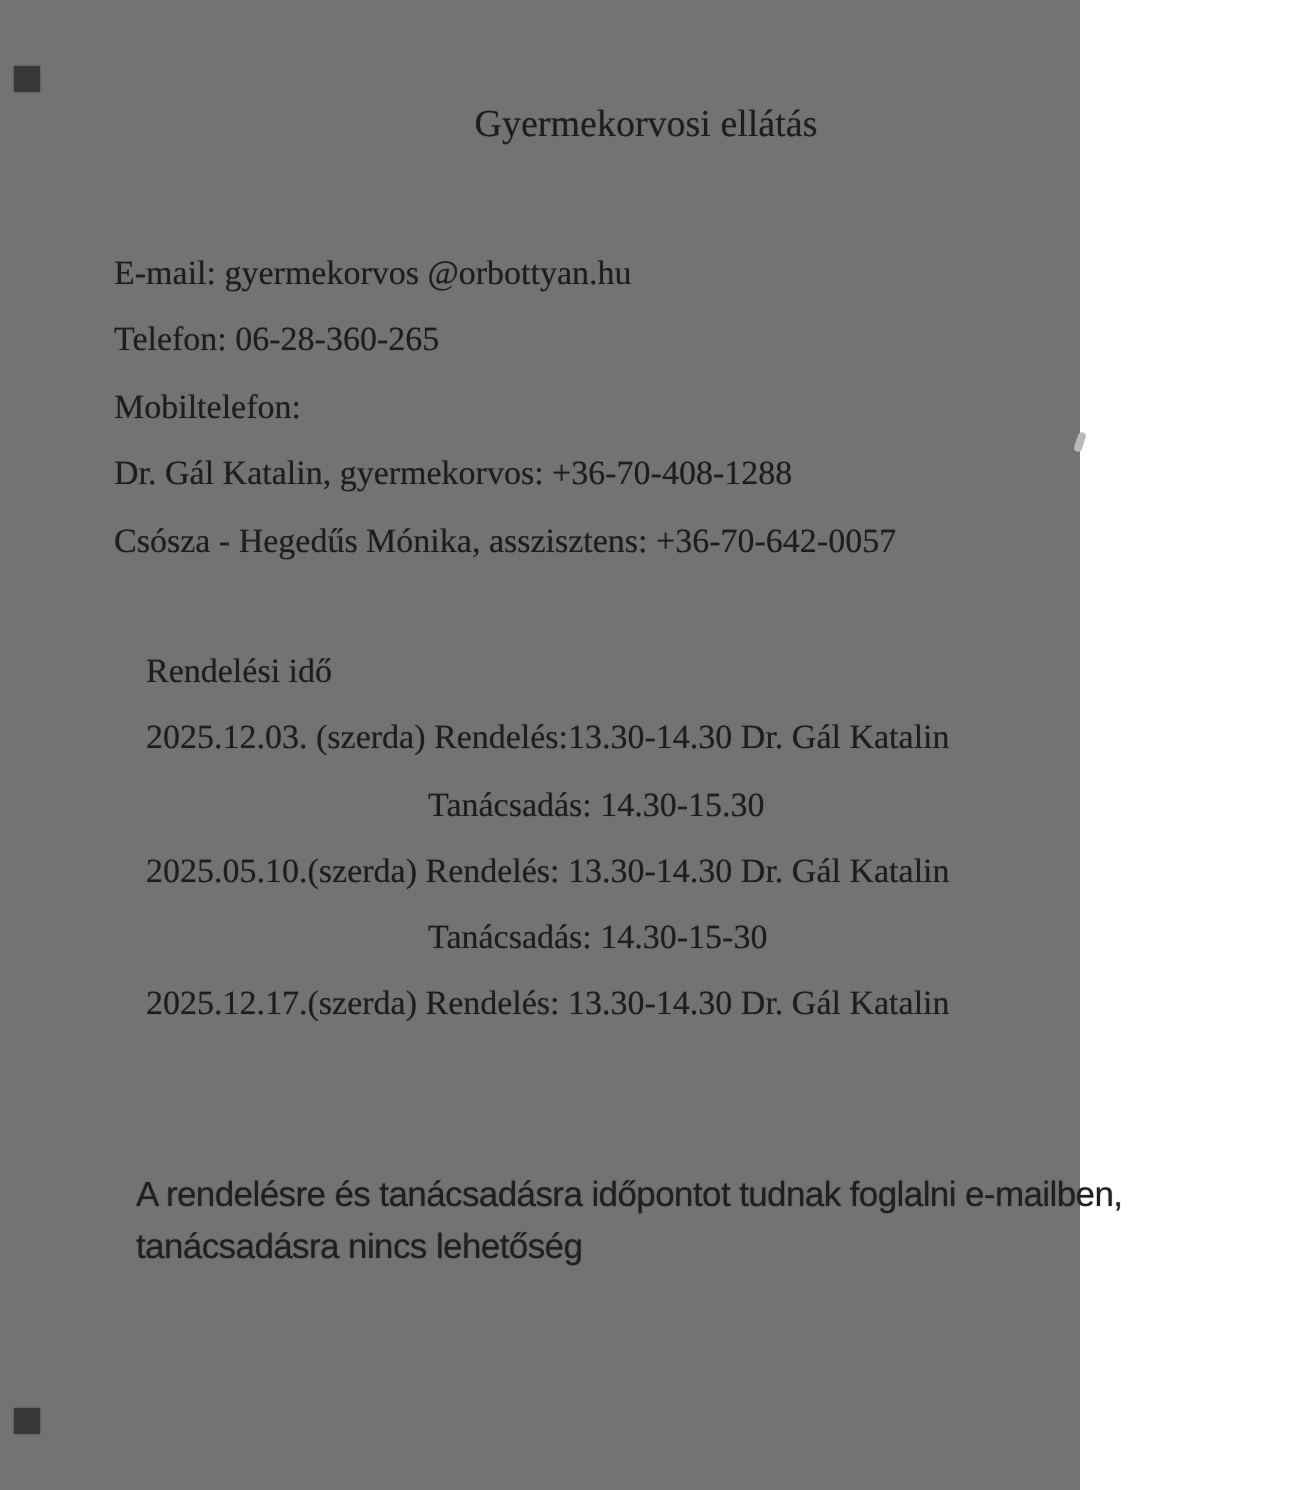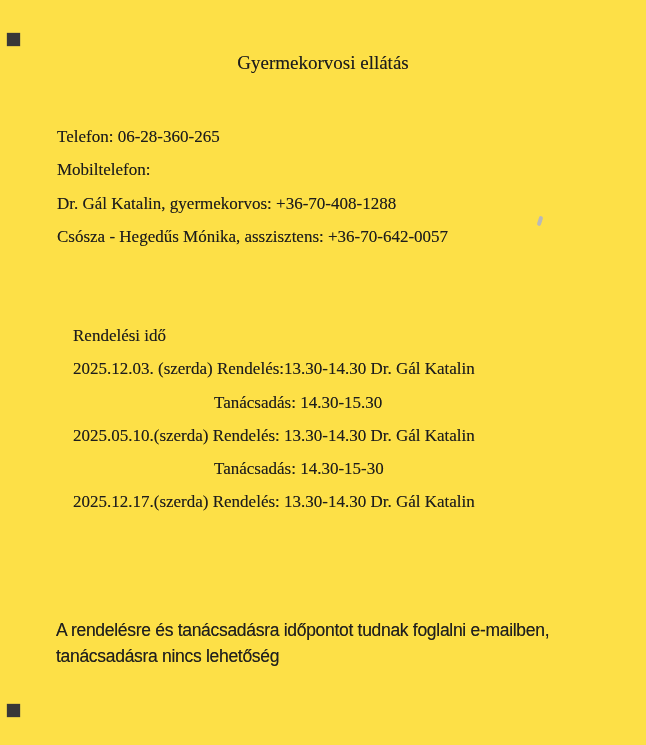--- a/index.html
+++ b/index.html
@@ -3,22 +3,22 @@
 <meta charset="utf-8">
 <style>
   html, body { margin: 0; padding: 0; }
   body {
     width: 646px; height: 745px;
     background: #ffffff;
     overflow: hidden;
   }
   .page {
     position: relative;
-    width: 646px; height: 745px;
-    background: #fde047;
+    width: 540px; height: 745px;
+    background: #737373;
     font-family: "Liberation Serif", serif;
     color: #1d1d1d;
   }
   .serif-text {
     font-family: "Liberation Serif", serif;
     font-size: 17px;
     color: #1d1d1d;
     text-shadow: 0 0 0.5px rgba(20,20,20,0.45);
     white-space: nowrap;
   }
@@ -37,27 +37,26 @@
   }
   .contact-block .line { line-height: 33.4px; }
   .schedule-block {
     position: absolute;
     top: 319px; left: 57px;
   }
   .schedule-block .line { line-height: 33.3px; margin-left: 16px; }
   .advice-line { padding-left: 141px; }
   .booking-note {
     position: absolute;
-    top: 585px; left: 56px; width: 560px;
+    top: 585px; left: 68px; width: 560px;
     font-family: "Liberation Sans", sans-serif;
     font-size: 17.5px;
     letter-spacing: -0.3px;
     color: #1f1f1f;
     text-shadow: 0 0 0.6px rgba(20,20,20,0.55);
-    margin-top: 33px;
   }
   .booking-note .line { line-height: 25.8px; white-space: nowrap; }
   .scan-mark {
     position: absolute;
     width: 13px; height: 13px;
     background: #383838;
     box-shadow: 0 0 1px #4a4a4a;
   }
   .scan-mark-top { left: 7px; top: 33px; }
   .scan-mark-bottom { left: 7px; top: 704px; }
@@ -75,20 +74,21 @@
 
 <div class="page">
 
   <div class="scan-mark scan-mark-top"></div>
   <div class="scan-mark scan-mark-bottom"></div>
   <div class="scan-speck"></div>
 
   <div class="doc-title">Gyermekorvosi ellátás</div>
 
   <div class="contact-block">
+    <div class="line serif-text">E-mail: gyermekorvos @orbottyan.hu</div>
     <div class="line serif-text">Telefon: 06-28-360-265</div>
     <div class="line serif-text">Mobiltelefon:</div>
     <div class="line serif-text">Dr. Gál Katalin, gyermekorvos: +36-70-408-1288</div>
     <div class="line serif-text">Csósza - Hegedűs Mónika, asszisztens: +36-70-642-0057</div>
   </div>
 
   <div class="schedule-block">
     <div class="line serif-text">Rendelési idő</div>
 
     <div class="line serif-text">2025.12.03. (szerda) Rendelés:13.30-14.30 Dr. Gál Katalin</div>

